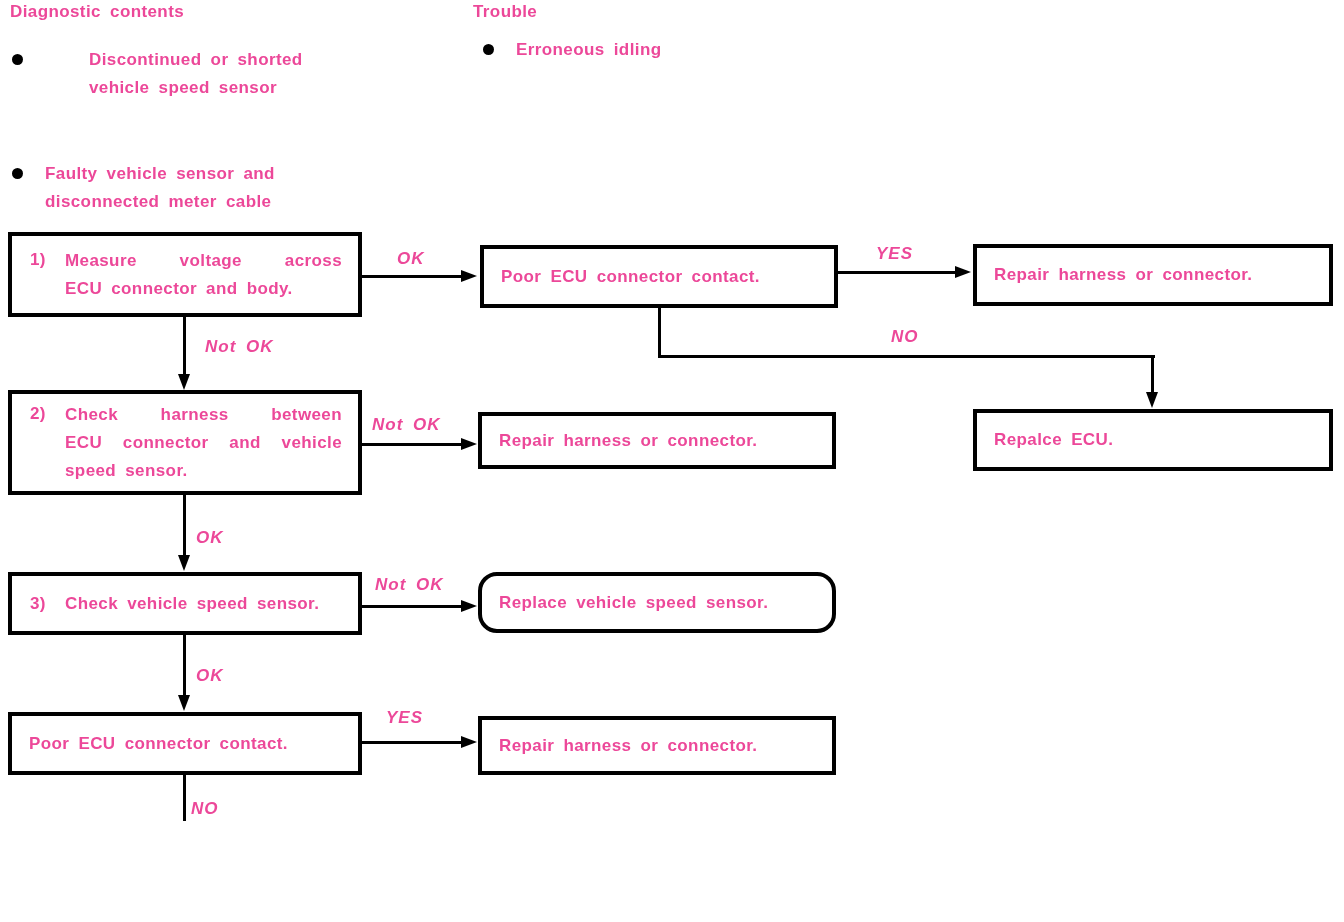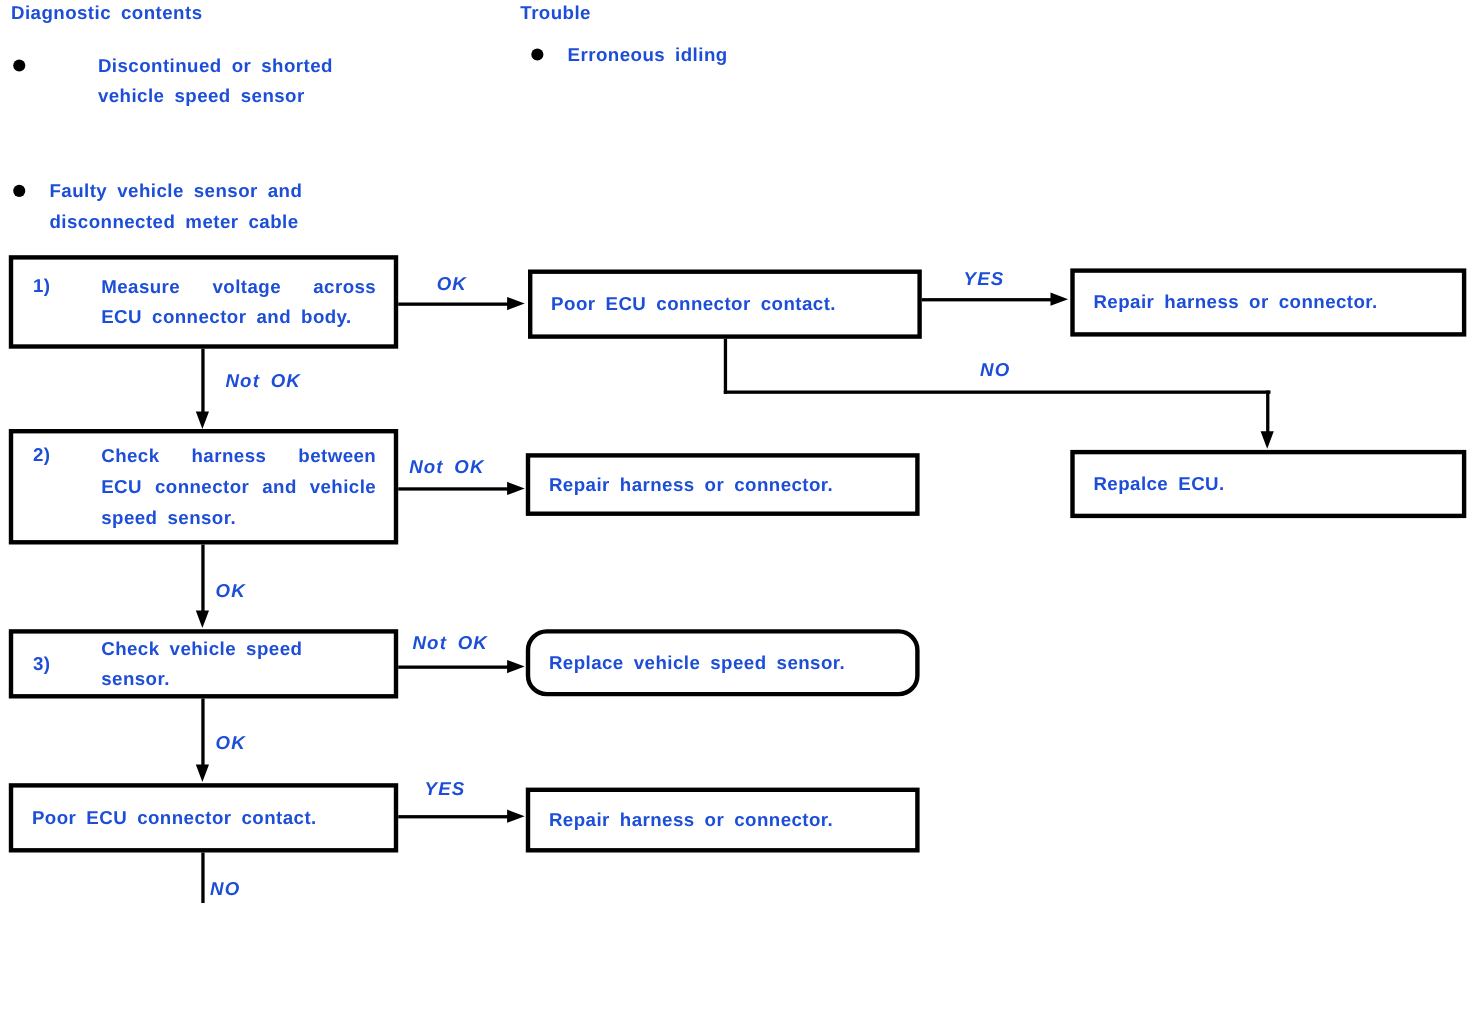--- a/index.html
+++ b/index.html
@@ -1,32 +1,32 @@
 <!DOCTYPE html>
 <html><head>
 <meta charset="utf-8">
 <style>
   * { margin:0; padding:0; box-sizing:border-box; }
   html,body { background:#ffffff; }
   .canvas {
-    position:relative; width:1344px; height:821px; background:#ffffff; color:#1d4ed8;
+    position:relative; width:1344px; height:821px; background:#ffffff; color:#ec4899;
     font-family:"Liberation Sans", sans-serif; font-weight:700; font-size:17px;
     letter-spacing:0.4px; word-spacing:4px; overflow:hidden;
   }
   .hdr-title { position:absolute; font-size:17px; letter-spacing:0.4px; }
   .bullet-item { position:absolute; display:flex; line-height:28px; }
   .dot { width:11px; height:11px; border-radius:50%; background:#000; flex:none; margin-top:8px; }
   .bullet-lines { margin-left:22px; }
   .flowbox { position:absolute; background:#fff; border:4px solid #000; }
   .box-lines {
     position:absolute; left:0; right:0; top:0; bottom:0;
     display:flex; flex-direction:column; justify-content:center;
     padding-right:16px; line-height:28px;
   }
-  .box-lines.numbered { padding-left:80px; }
+  .box-lines.numbered { padding-left:53px; }
   .box-lines.single   { padding-left:17px; }
   .bline.stretch { text-align:justify; text-align-last:justify; }
   .step-num { position:absolute; left:18px; line-height:28px; }
   .hline { position:absolute; height:3px; background:#000; }
   .vline { position:absolute; width:3px; background:#000; }
   .arr-r { position:absolute; width:0; height:0;
            border-top:6px solid transparent; border-bottom:6px solid transparent;
            border-left:16px solid #000; }
   .arr-d { position:absolute; width:0; height:0;
            border-left:6px solid transparent; border-right:6px solid transparent;

